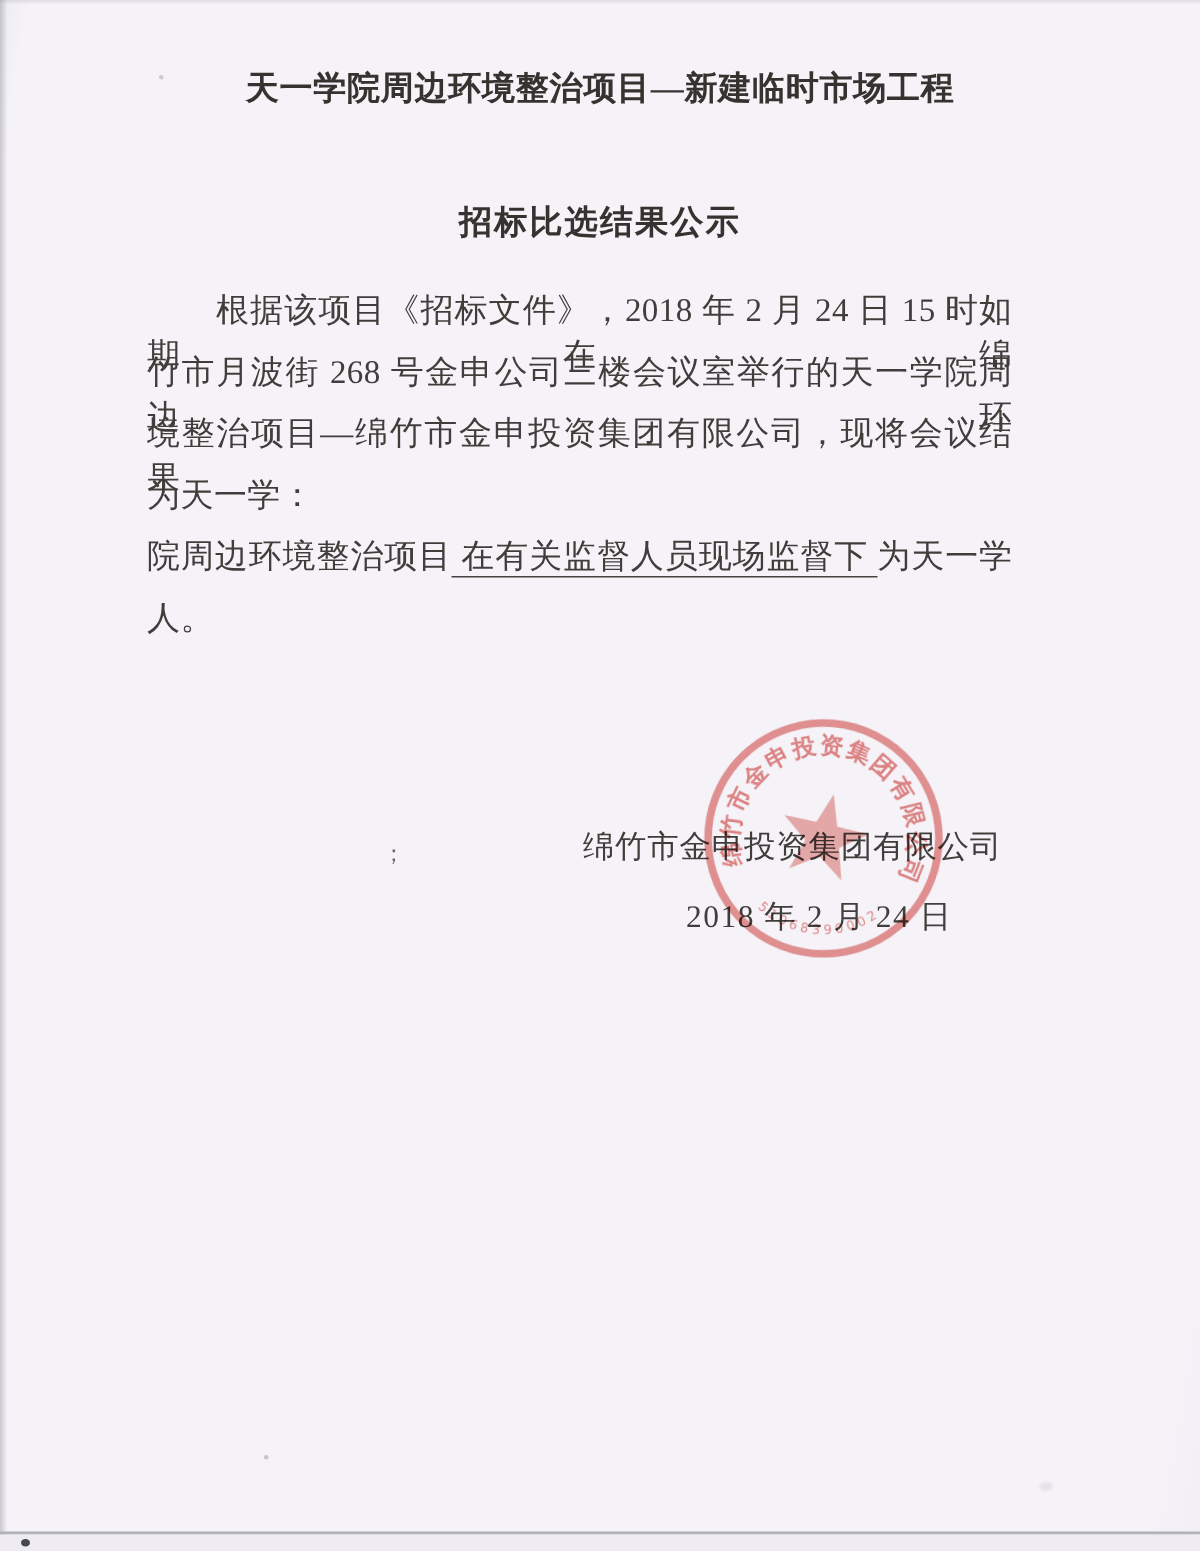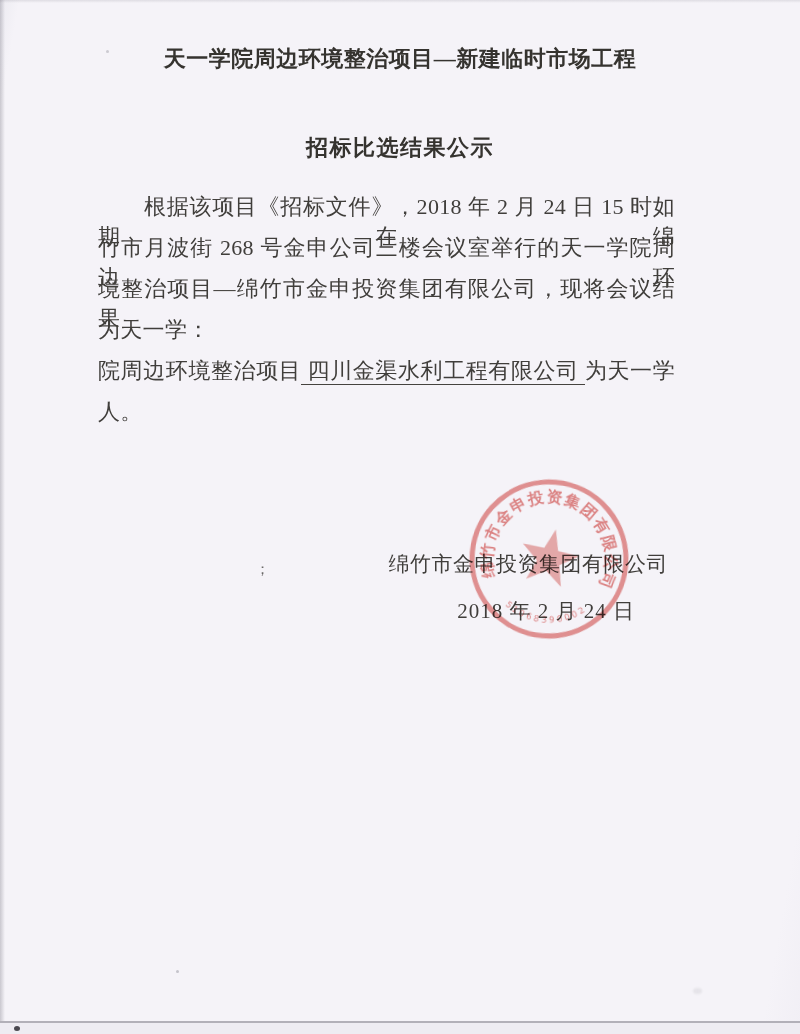--- a/index.html
+++ b/index.html
@@ -113,21 +113,21 @@
   <div class="edge-top"></div>
 
   <div class="doc-title line1">天一学院周边环境整治项目—新建临时市场工程</div>
   <div class="doc-title line2">招标比选结果公示</div>
 
   <div class="body-block">
     <div class="line justify indent">根据该项目《招标文件》，2018 年 2 月 24 日 15 时如期在绵</div>
     <div class="line justify">竹市月波街 268 号金申公司三楼会议室举行的天一学院周边环</div>
     <div class="line justify">境整治项目—绵竹市金申投资集团有限公司，现将会议结果</div>
     <div class="line">为天一学：</div>
-    <div class="line justify"><span>院周边环境整治项目</span><span class="underlined"> 四川金渠水利工程有限公司 </span><span>为天一学</span></div>
+    <div class="line justify"><span>院周边环境整治项目</span><span class="underlined"> 在有关监督人员现场监督下 </span><span>为天一学</span></div>
     <div class="line">人。</div>
   </div>
 
   <div class="signature-block">
     <div class="company">绵竹市金申投资集团有限公司</div>
     <div class="date">2018 年 2 月 24 日</div>
   </div>
 
   <svg class="seal" viewBox="0 0 160 160">
     <defs>

